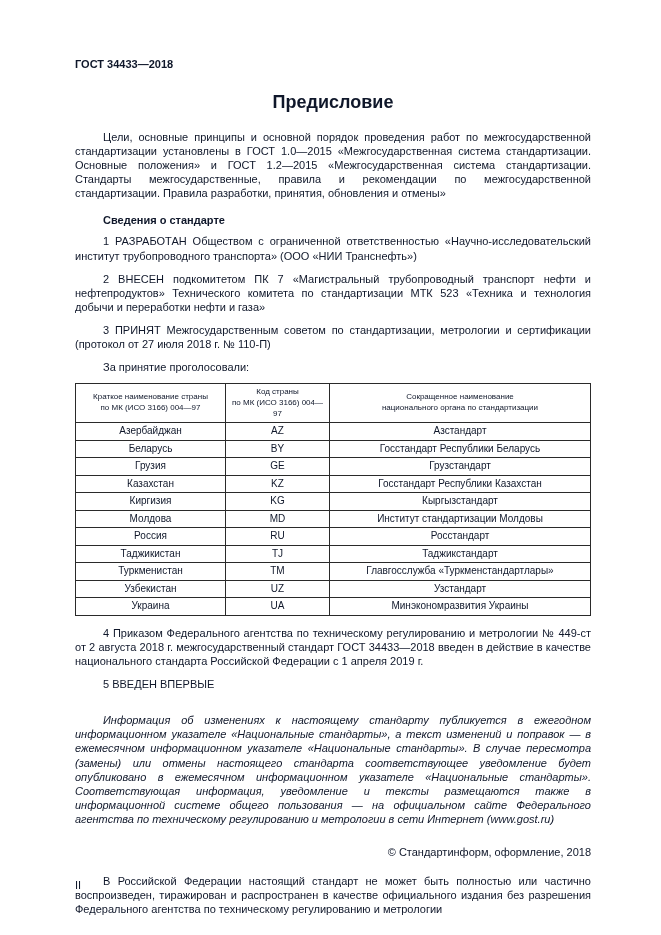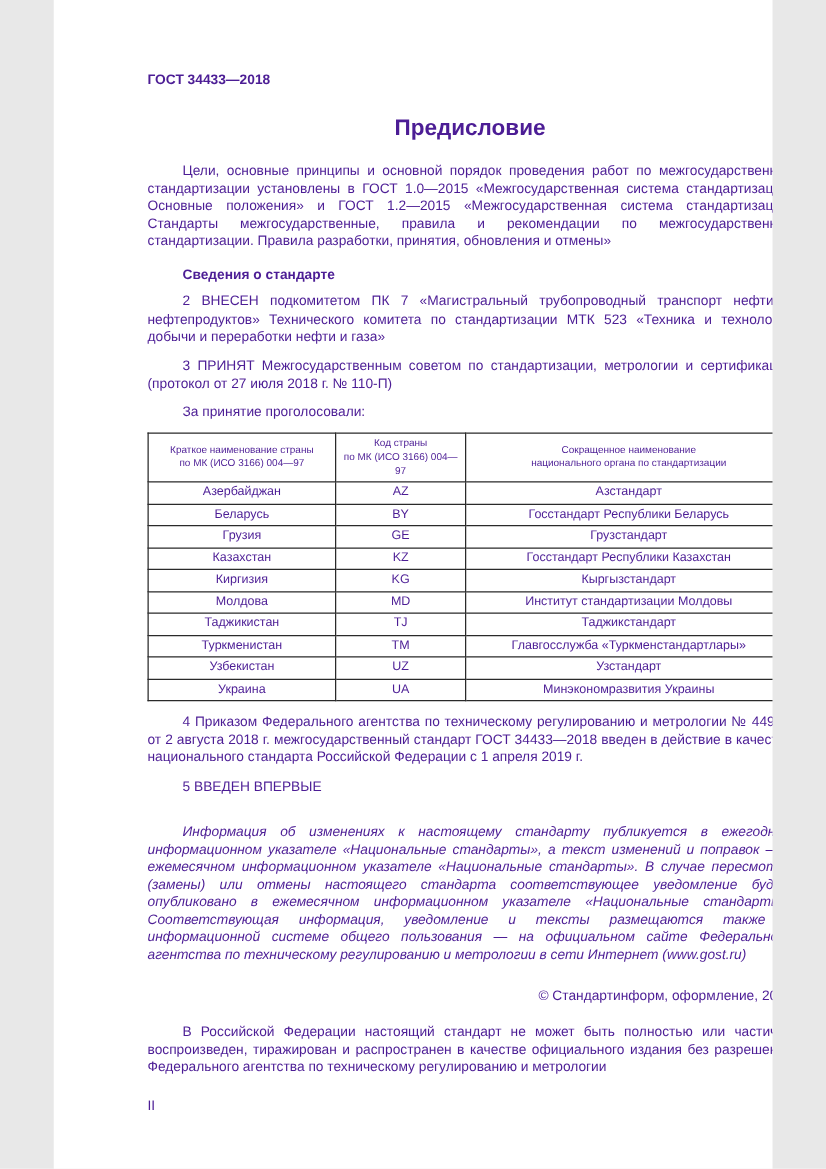--- a/index.html
+++ b/index.html
@@ -1,25 +1,25 @@
 <!DOCTYPE html>
 <html><head>
 <meta charset="utf-8">
 <style>
   * { box-sizing: border-box; }
   html, body { margin: 0; padding: 0; }
   body { background: #e8e8e8; }
   .page {
-    width: 575px;
+    width: 661px;
     height: 935px;
     margin: 0 auto;
     position: relative;
     background: #ffffff;
     font-family: "Liberation Sans", sans-serif;
-    color: #4c1d95;
+    color: #0f172a;
     overflow: hidden;
   }
   .content {
     position: absolute;
     left: 75px;
     top: 58px;
     width: 516px;
   }
   .doc-number {
     font-weight: bold;
@@ -89,20 +89,21 @@
   <div class="content">
 
     <div class="doc-number">ГОСТ 34433—2018</div>
 
     <div class="doc-title">Предисловие</div>
 
     <p class="para indent">Цели, основные принципы и основной порядок проведения работ по межгосударственной стандартизации установлены в ГОСТ 1.0—2015 «Межгосударственная система стандартизации. Основные положения» и ГОСТ 1.2—2015 «Межгосударственная система стандартизации. Стандарты межгосударственные, правила и рекомендации по межгосударственной стандартизации. Правила разработки, принятия, обновления и отмены»</p>
 
     <p class="para indent bold section-heading">Сведения о стандарте</p>
 
+    <p class="para indent">1 РАЗРАБОТАН Обществом с ограниченной ответственностью «Научно-исследовательский институт трубопроводного транспорта» (ООО «НИИ Транснефть»)</p>
 
     <p class="para indent">2 ВНЕСЕН подкомитетом ПК 7 «Магистральный трубопроводный транспорт нефти и нефтепродуктов» Технического комитета по стандартизации МТК 523 «Техника и технология добычи и переработки нефти и газа»</p>
 
     <p class="para indent">3 ПРИНЯТ Межгосударственным советом по стандартизации, метрологии и сертификации (протокол от 27 июля 2018 г. № 110-П)</p>
 
     <p class="para indent">За принятие проголосовали:</p>
 
     <table class="countries">
       <colgroup>
         <col style="width:150px">
@@ -144,20 +145,25 @@
           <td>Киргизия</td>
           <td class="c-code">KG</td>
           <td>Кыргызстандарт</td>
         </tr>
         <tr>
           <td>Молдова</td>
           <td class="c-code">MD</td>
           <td>Институт стандартизации Молдовы</td>
         </tr>
         <tr>
+          <td>Россия</td>
+          <td class="c-code">RU</td>
+          <td>Росстандарт</td>
+        </tr>
+        <tr>
           <td>Таджикистан</td>
           <td class="c-code">TJ</td>
           <td>Таджикстандарт</td>
         </tr>
         <tr>
           <td>Туркменистан</td>
           <td class="c-code">TM</td>
           <td>Главгосслужба «Туркменстандартлары»</td>
         </tr>
         <tr>

